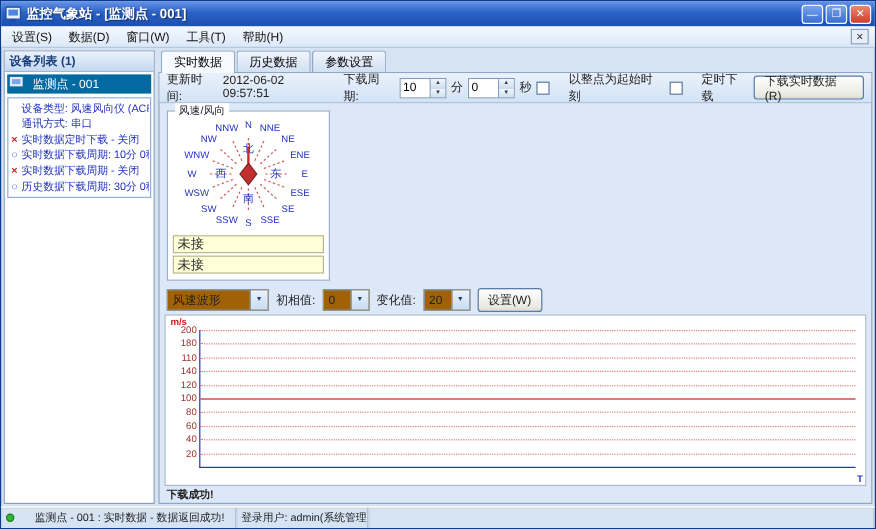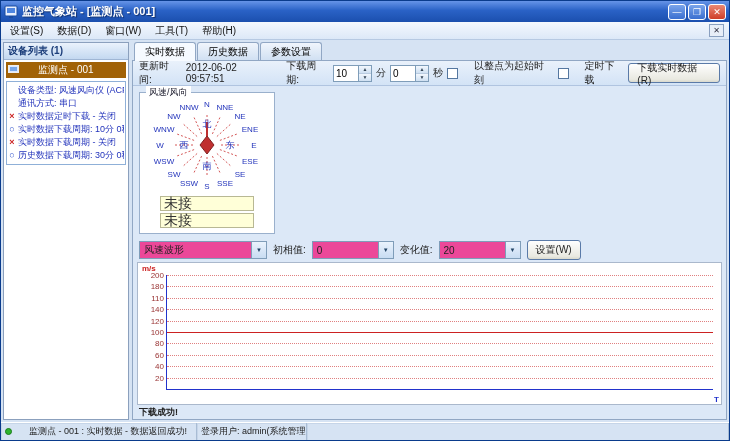--- a/index.html
+++ b/index.html
@@ -18,21 +18,21 @@
   .menubar{height:18px;flex:0 0 18px;background:linear-gradient(180deg,#f4f8fe,#dce8f7);border-bottom:1px solid #b6c9e2;display:flex;align-items:center;padding:0 2px;color:#111;font-size:10px;}
   .menu-item{padding:1px 7px;}
   .mdi-close{margin-left:auto;margin-right:3px;width:15px;height:13px;border:1px solid #8aa0c0;background:#e8eef8;color:#334;display:flex;align-items:center;justify-content:center;font-size:8px;}
 
   
   .content{flex:1;display:flex;padding:2px;min-height:0;}
 
   
   .sidebar{width:126px;flex:0 0 126px;display:flex;flex-direction:column;margin-right:3px;border:1px solid #8ba0bd;background:#fff;}
   .sidebar-header{height:17px;flex:0 0 17px;background:linear-gradient(180deg,#eaf2fc,#c3d8f0);border-bottom:1px solid #9fb6d4;color:#1c3e7a;font-weight:bold;font-size:10px;display:flex;align-items:center;padding:0 4px;}
-  .tree-item{display:flex;align-items:center;gap:19px;margin:2px;padding:1px 2px;background:#a16207;color:#fff;font-size:10px;}
+  .tree-item{display:flex;align-items:center;gap:8px;margin:2px;padding:1px 2px;background:#0369a1;color:#fff;font-size:10px;}
   .info-box{margin:1px 2px;border:1px solid #8fb0d8;padding:2px 1px;font-size:9px;color:#2233bb;line-height:13px;}
   .info-line{display:flex;gap:2px;white-space:nowrap;overflow:hidden;}
   .marker{width:8px;flex:0 0 8px;text-align:center;}
   .marker.x{color:#cc2222;font-weight:bold;}
   .marker.o{color:#3355cc;}
 
   
   .main{flex:1;display:flex;flex-direction:column;min-width:0;}
   .tabs{display:flex;height:19px;flex:0 0 19px;padding-left:2px;gap:1px;}
   .tab{padding:2px 10px 0;border:1px solid #91a7c4;border-bottom:none;border-radius:3px 3px 0 0;background:linear-gradient(180deg,#f0f5fc,#cfdff2);font-size:10px;}
@@ -52,25 +52,25 @@
   .btn{height:20px;padding:0 8px;border:1px solid #5a7aa8;border-radius:3px;background:linear-gradient(180deg,#fefefe,#e9e9e1 85%,#d9d9cd);font-size:10px;display:flex;align-items:center;}
 
   
   .upper{height:152px;flex:0 0 152px;position:relative;}
   .group{position:absolute;left:6px;top:6px;width:136px;height:142px;border:1px solid #9ab0cc;background:#fff;}
   .group-title{position:absolute;top:-7px;left:6px;background:#fff;padding:0 3px;font-size:9px;color:#223;}
   .rose{position:relative;width:112px;height:98px;margin:3px auto 0;}
   .rose svg{position:absolute;left:0;top:0;}
   .dir{position:absolute;font-size:8px;color:#2233bb;transform:translate(-50%,-50%);white-space:nowrap;}
   .inner-dir{position:absolute;font-size:9px;color:#2233bb;transform:translate(-50%,-50%);}
-  .yfield{margin:2px 20px 0;height:15px;border:1px solid #b8b894;background:#ffffd8;font-size:14px;color:#333;display:flex;align-items:center;padding:0 3px;}
+  .yfield{margin:2px 4px 0;height:15px;border:1px solid #b8b894;background:#ffffd8;font-size:11px;color:#333;display:flex;align-items:center;padding:0 3px;}
 
   
   .controls{height:24px;flex:0 0 24px;display:flex;align-items:center;gap:6px;padding:0 6px;font-size:10px;color:#222;}
-  .select{display:inline-flex;align-items:center;border:1px solid #7f9db9;background:#ec4899;height:18px;gap:43px;}
+  .select{display:inline-flex;align-items:center;border:1px solid #7f9db9;background:#a16207;height:18px;}
   .select .sel-text{padding:0 4px;min-width:68px;font-size:10px;}
   .select.small .sel-text{min-width:22px;}
   .select .sel-arrow{width:15px;height:100%;border-left:1px solid #7f9db9;background:linear-gradient(180deg,#eaf3fd,#c8dcf2);display:flex;align-items:center;justify-content:center;font-size:6px;color:#246;}
 
   
   .chart-wrap{flex:1;margin:0 4px;border:1px solid #aab8cc;background:#fff;position:relative;min-height:0;}
   .plot{position:absolute;left:28px;top:12px;right:8px;bottom:14px;border-left:1px solid #2233cc;border-bottom:1px solid #2233cc;}
   .gline{position:absolute;left:0;right:0;height:0;border-top:1px dotted #e08080;}
   .gline.solid{border-top:1px solid #cc2222;}
   .ytick{position:absolute;right:calc(100% + 3px);transform:translateY(-50%);font-size:8px;color:#993333;white-space:nowrap;}

